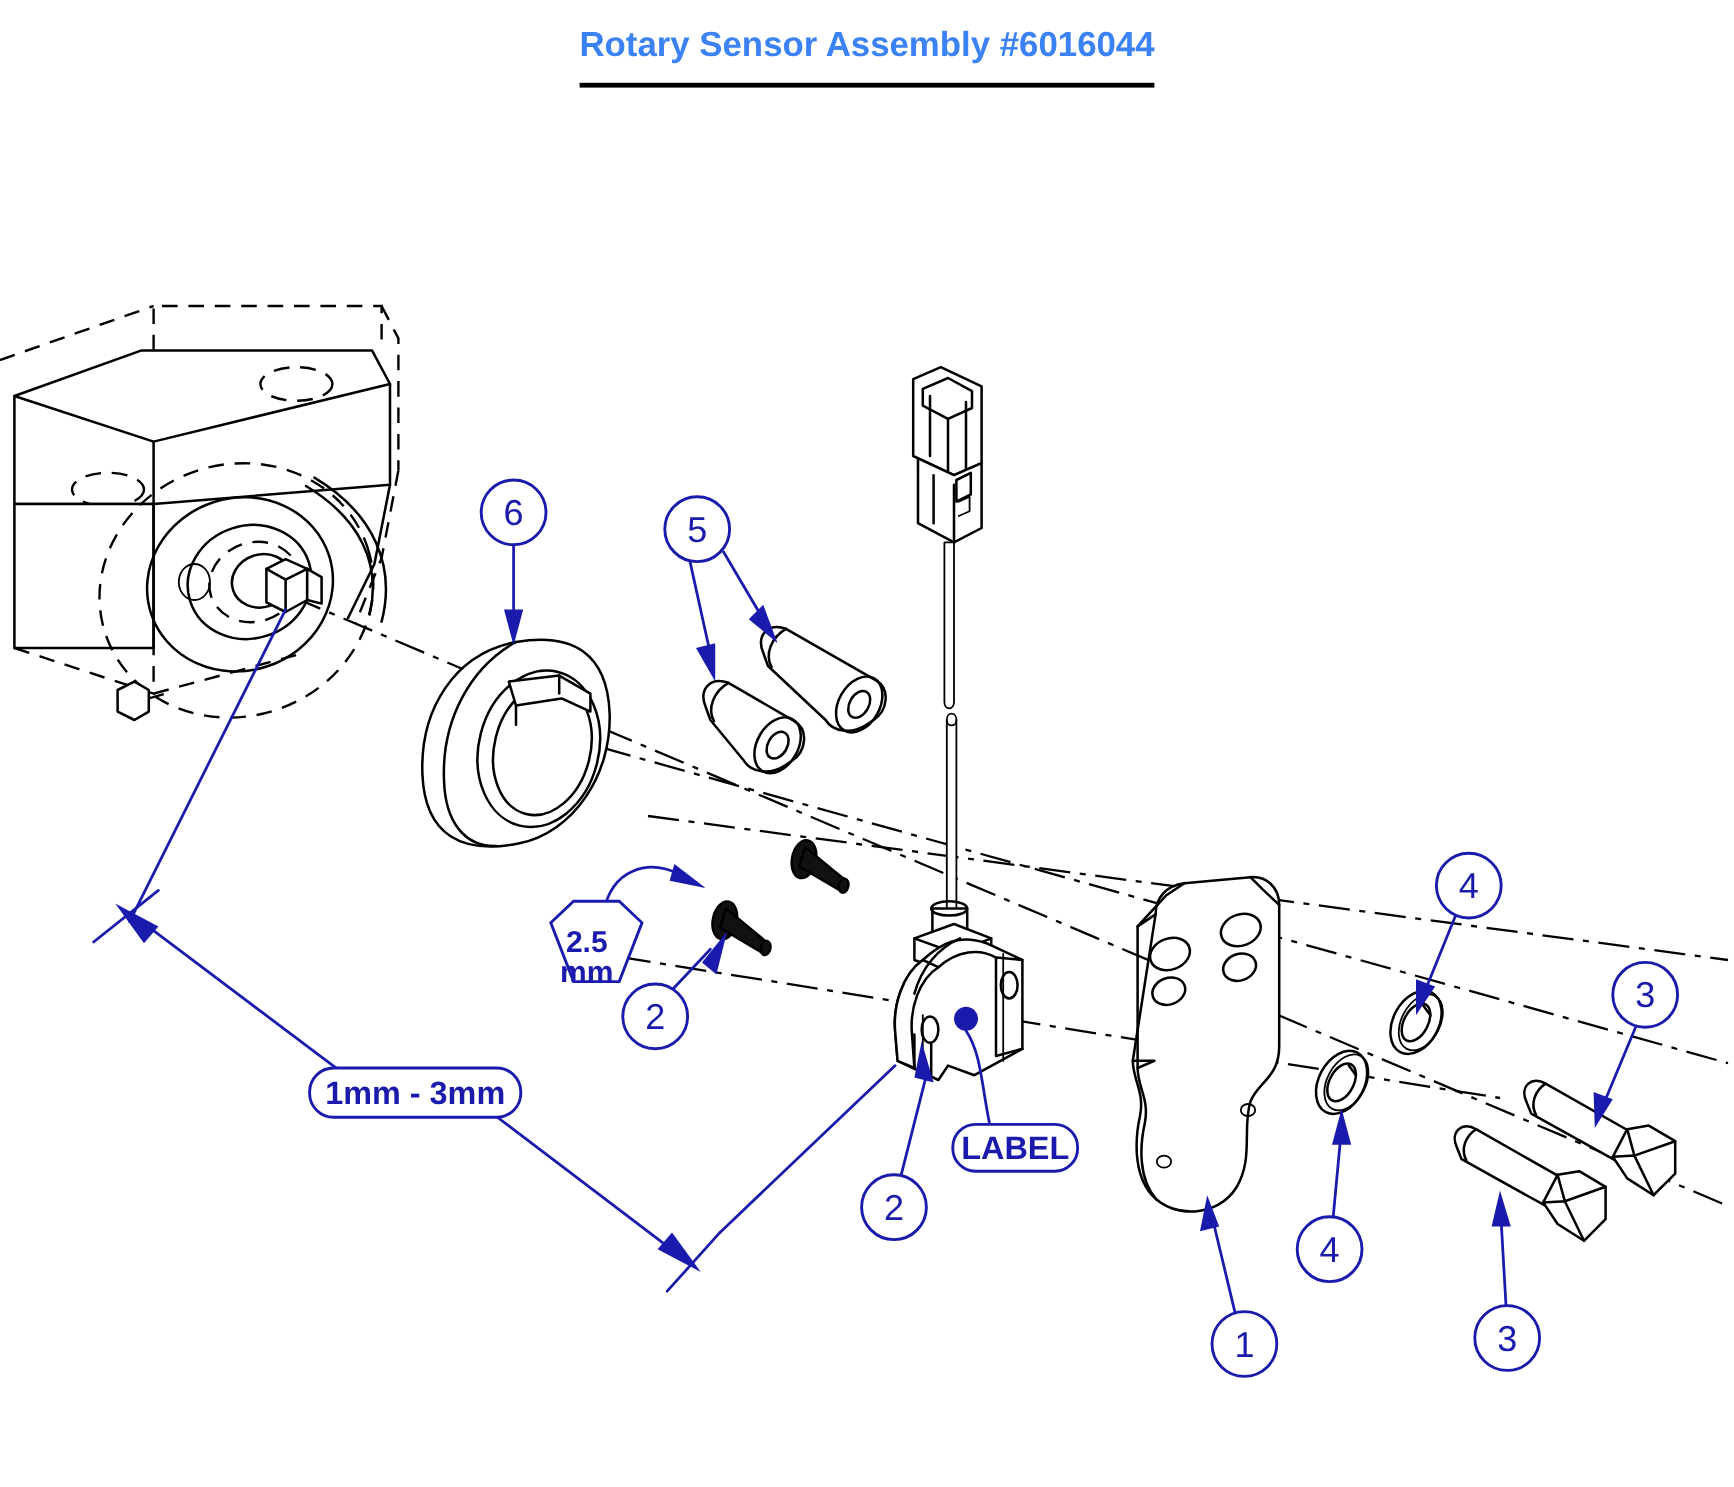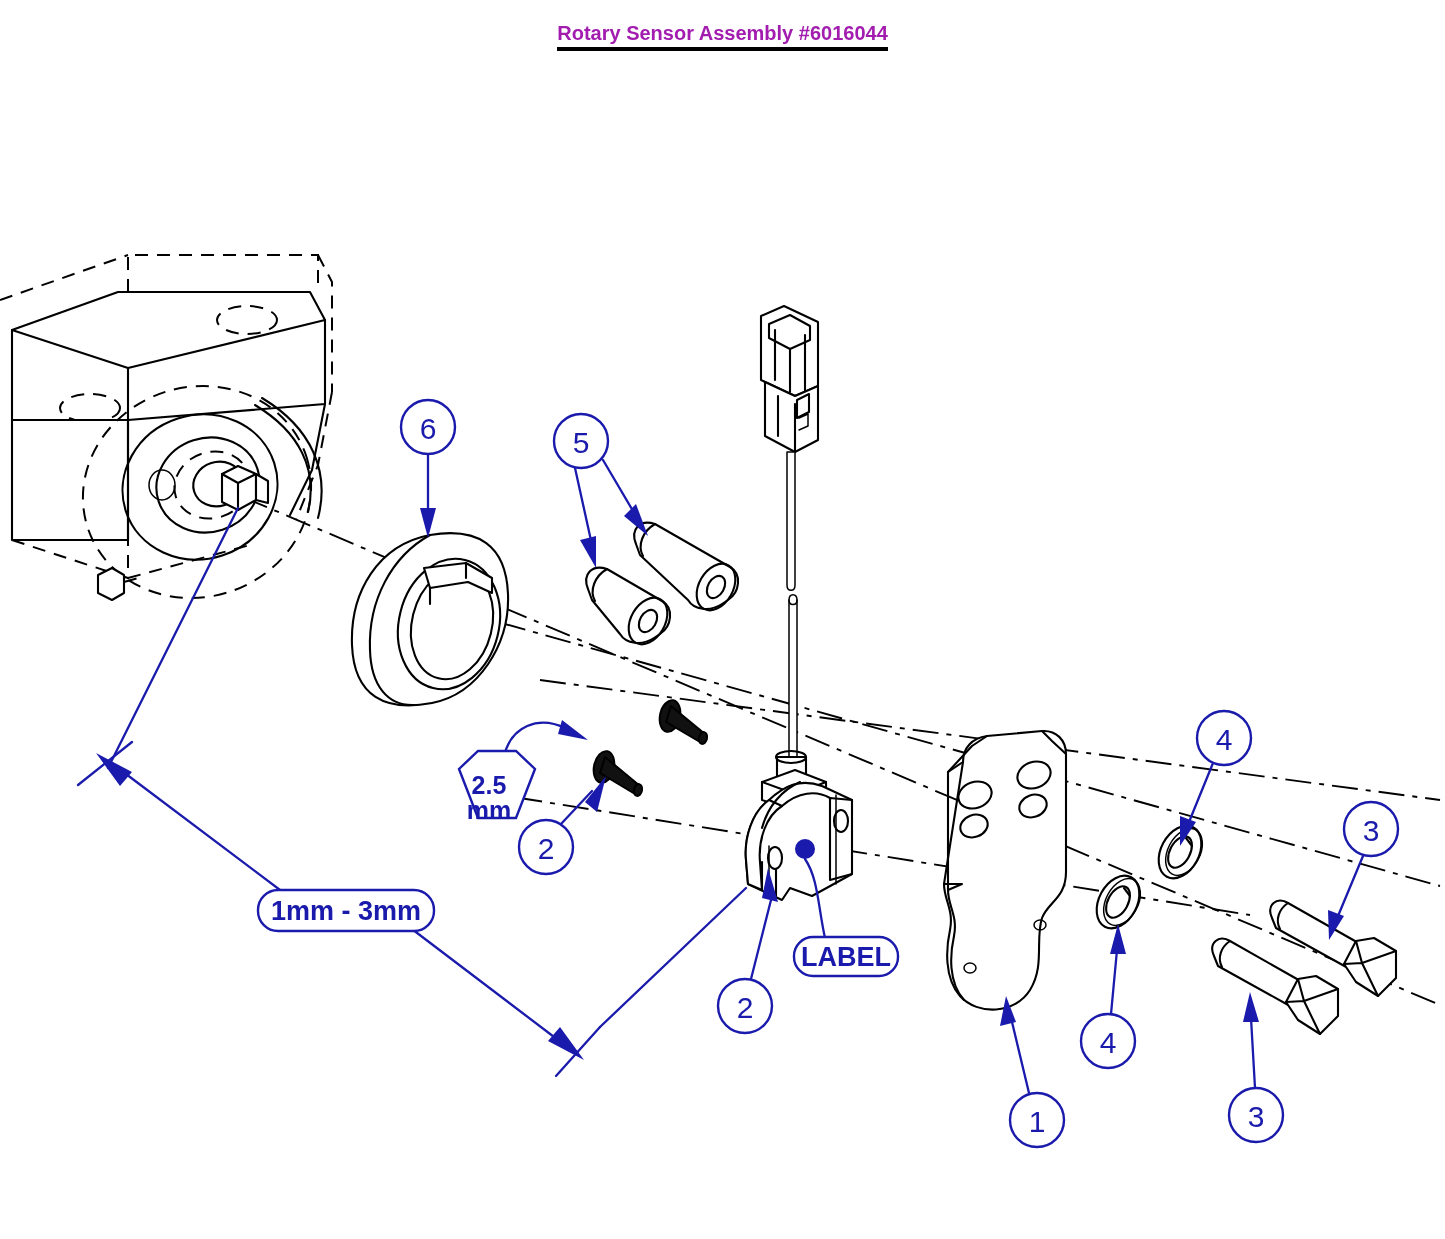--- a/index.html
+++ b/index.html
@@ -23,26 +23,26 @@
   }
   .title-wrap {
     position: absolute;
     left: 0; top: 22px;
     width: 1445px;
     text-align: center;
     pointer-events: none;
   }
   .title-text {
     display: inline-block;
-    font-size: 20px;
+    font-size: 29px;
     font-weight: bold;
-    color: #a21caf;
+    color: #3b82f6;
     letter-spacing: 0px;
     border-bottom: 4px solid #000000;
-    padding-bottom: 2px;
+    padding-bottom: 14px;
     font-family: "Liberation Sans", sans-serif;
   }
   svg { display: block; }
   .ln   { fill: none; stroke: #000000; stroke-width: 2.1; stroke-linejoin: round; stroke-linecap: round; }
   .ln-t { fill: none; stroke: #000000; stroke-width: 1.5; stroke-linejoin: round; stroke-linecap: round; }
   .fillw { fill: #ffffff; stroke: #000000; stroke-width: 2.1; stroke-linejoin: round; stroke-linecap: round; }
   .fillw-t { fill: #ffffff; stroke: #000000; stroke-width: 1.5; stroke-linejoin: round; stroke-linecap: round; }
   .hidden-ln { fill: none; stroke: #000000; stroke-width: 2.0; stroke-dasharray: 13 9; stroke-linecap: butt; }
   .center-ln { fill: none; stroke: #000000; stroke-width: 1.9; stroke-dasharray: 26 8 5 8; stroke-linecap: butt; }
   .dark { fill: #111111; stroke: #000000; stroke-width: 2.0; stroke-linejoin: round; }

